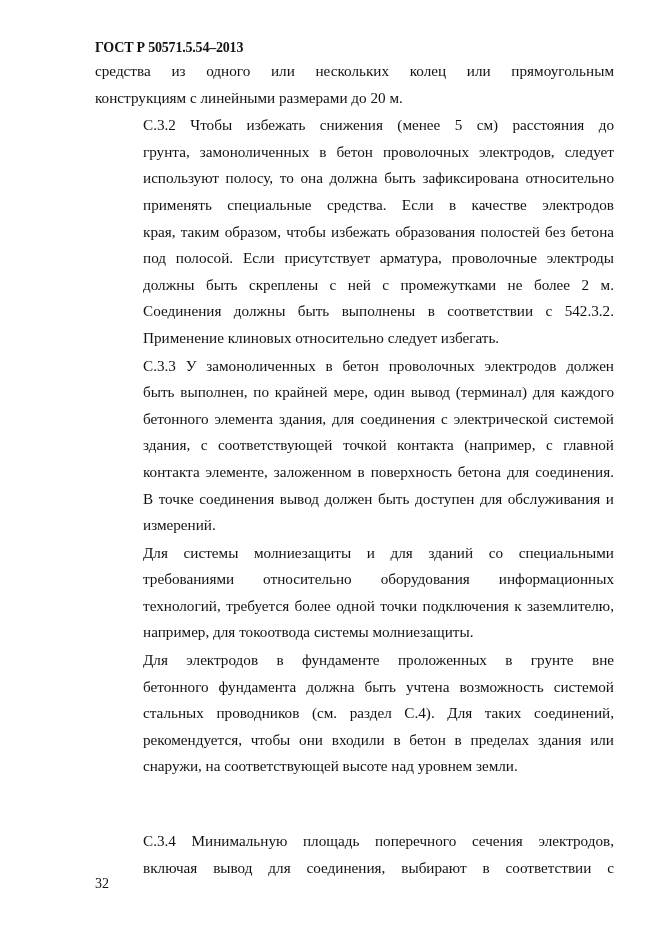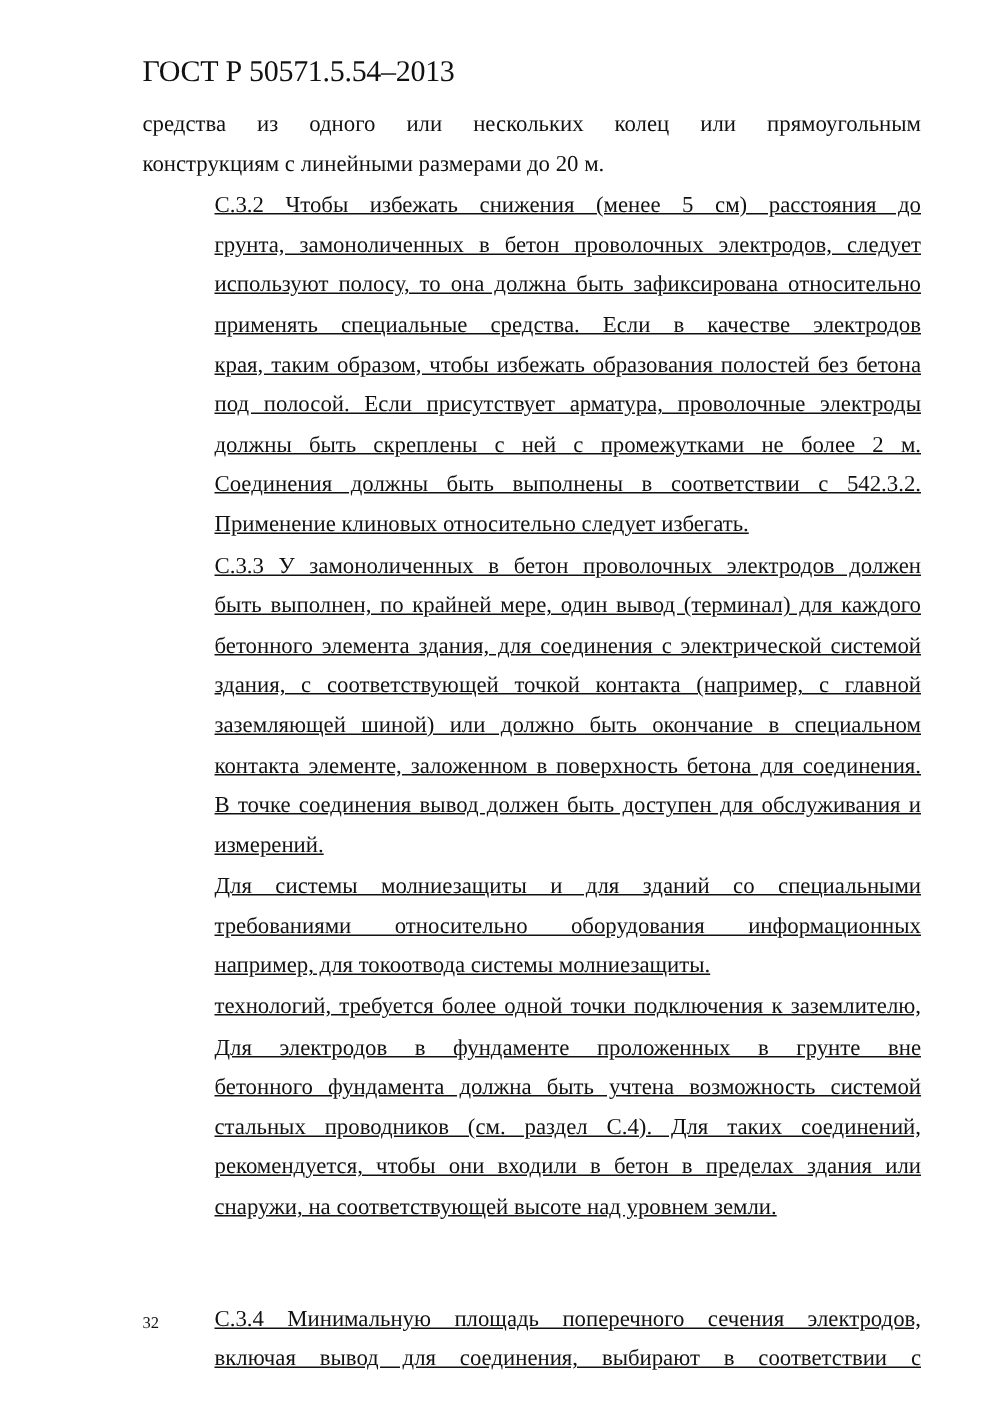--- a/index.html
+++ b/index.html
@@ -2,27 +2,27 @@
 <html><head>
 <meta charset="utf-8">
 <style>
   html, body { margin:0; padding:0; background:#ffffff; }
   body { width:661px; height:935px; position:relative; overflow:hidden; }
   .page {
     position:absolute; left:95px; top:38px; width:519px;
     font-family:"Liberation Serif", "DejaVu Serif", serif;
     font-size:15.2px; color:#111;
   }
-  .header { font-weight:normal; font-size:20px; line-height:20px; margin-bottom:12px; letter-spacing:-0.2px; }
+  .header { font-weight:bold; font-size:14px; line-height:20px; margin-bottom:0; letter-spacing:-0.2px; }
   .para { text-align:justify; line-height:26.6px; margin:0; }
-  .para.indent { text-indent:48px;text-decoration:underline; }
+  .para.indent { text-indent:48px; }
   .para.gap { margin-top:1px; }
   .line { display:block; text-align:justify; text-align-last:justify; white-space:normal; }
   .line.last { text-align-last:left; }
-  .pagenum { position:absolute; left:95px; top:876px; font-family:"Liberation Serif", serif; font-size:11px; color:#111; }
+  .pagenum { position:absolute; left:95px; top:876px; font-family:"Liberation Serif", serif; font-size:14px; color:#111; }
 </style>
 </head>
 <body>
 
 <div class="page">
   <div class="header">ГОСТ Р 50571.5.54–2013</div>
   <div id="body">
       <p class="para">
         <span class="line">средства из одного или нескольких колец или  прямоугольным</span>
         <span class="line last">конструкциям с линейными размерами до 20 м.</span>
@@ -36,30 +36,29 @@
         <span class="line">под полосой. Если  присутствует арматура, проволочные электроды</span>
         <span class="line">должны быть скреплены с ней с промежутками не более 2 м.</span>
         <span class="line">Соединения должны быть выполнены в соответствии с 542.3.2.</span>
         <span class="line last">Применение клиновых относительно следует избегать.</span>
       </p>
       <p class="para indent gap">
         <span class="line" style="text-indent: 48px;">С.3.3 У замоноличенных в бетон проволочных электродов должен</span>
         <span class="line">быть выполнен, по крайней мере, один вывод (терминал) для каждого</span>
         <span class="line">бетонного элемента здания, для соединения с электрической системой</span>
         <span class="line">здания, с соответствующей точкой контакта (например, с главной</span>
-        <span class="line">заземляющей шиной) или должно быть окончание в специальном</span>
         <span class="line">контакта элементе, заложенном в поверхность бетона для соединения.</span>
         <span class="line">В точке соединения вывод должен быть доступен для обслуживания и</span>
         <span class="line last">измерений.</span>
       </p>
       <p class="para indent gap">
         <span class="line" style="text-indent: 48px;">Для системы молниезащиты и для зданий со специальными</span>
         <span class="line">требованиями относительно оборудования информационных</span>
+        <span class="line">технологий, требуется более одной точки подключения к заземлителю,</span>
         <span class="line last">например, для токоотвода системы молниезащиты.</span>
-        <span class="line">технологий, требуется более одной точки подключения к заземлителю,</span>
       </p>
       <p class="para indent gap">
         <span class="line" style="text-indent: 48px;">Для электродов в фундаменте проложенных в грунте вне</span>
         <span class="line">бетонного фундамента должна быть учтена возможность системой</span>
         <span class="line">стальных проводников (см. раздел С.4). Для таких соединений,</span>
         <span class="line">рекомендуется, чтобы они входили в бетон в пределах здания или</span>
         <span class="line last">снаружи, на соответствующей высоте над уровнем земли.</span>
       </p>
       <p class="para indent gap">
         <span class="line" style="text-indent: 48px; margin-top: 48px;">С.3.4 Минимальную площадь поперечного сечения электродов,</span>

